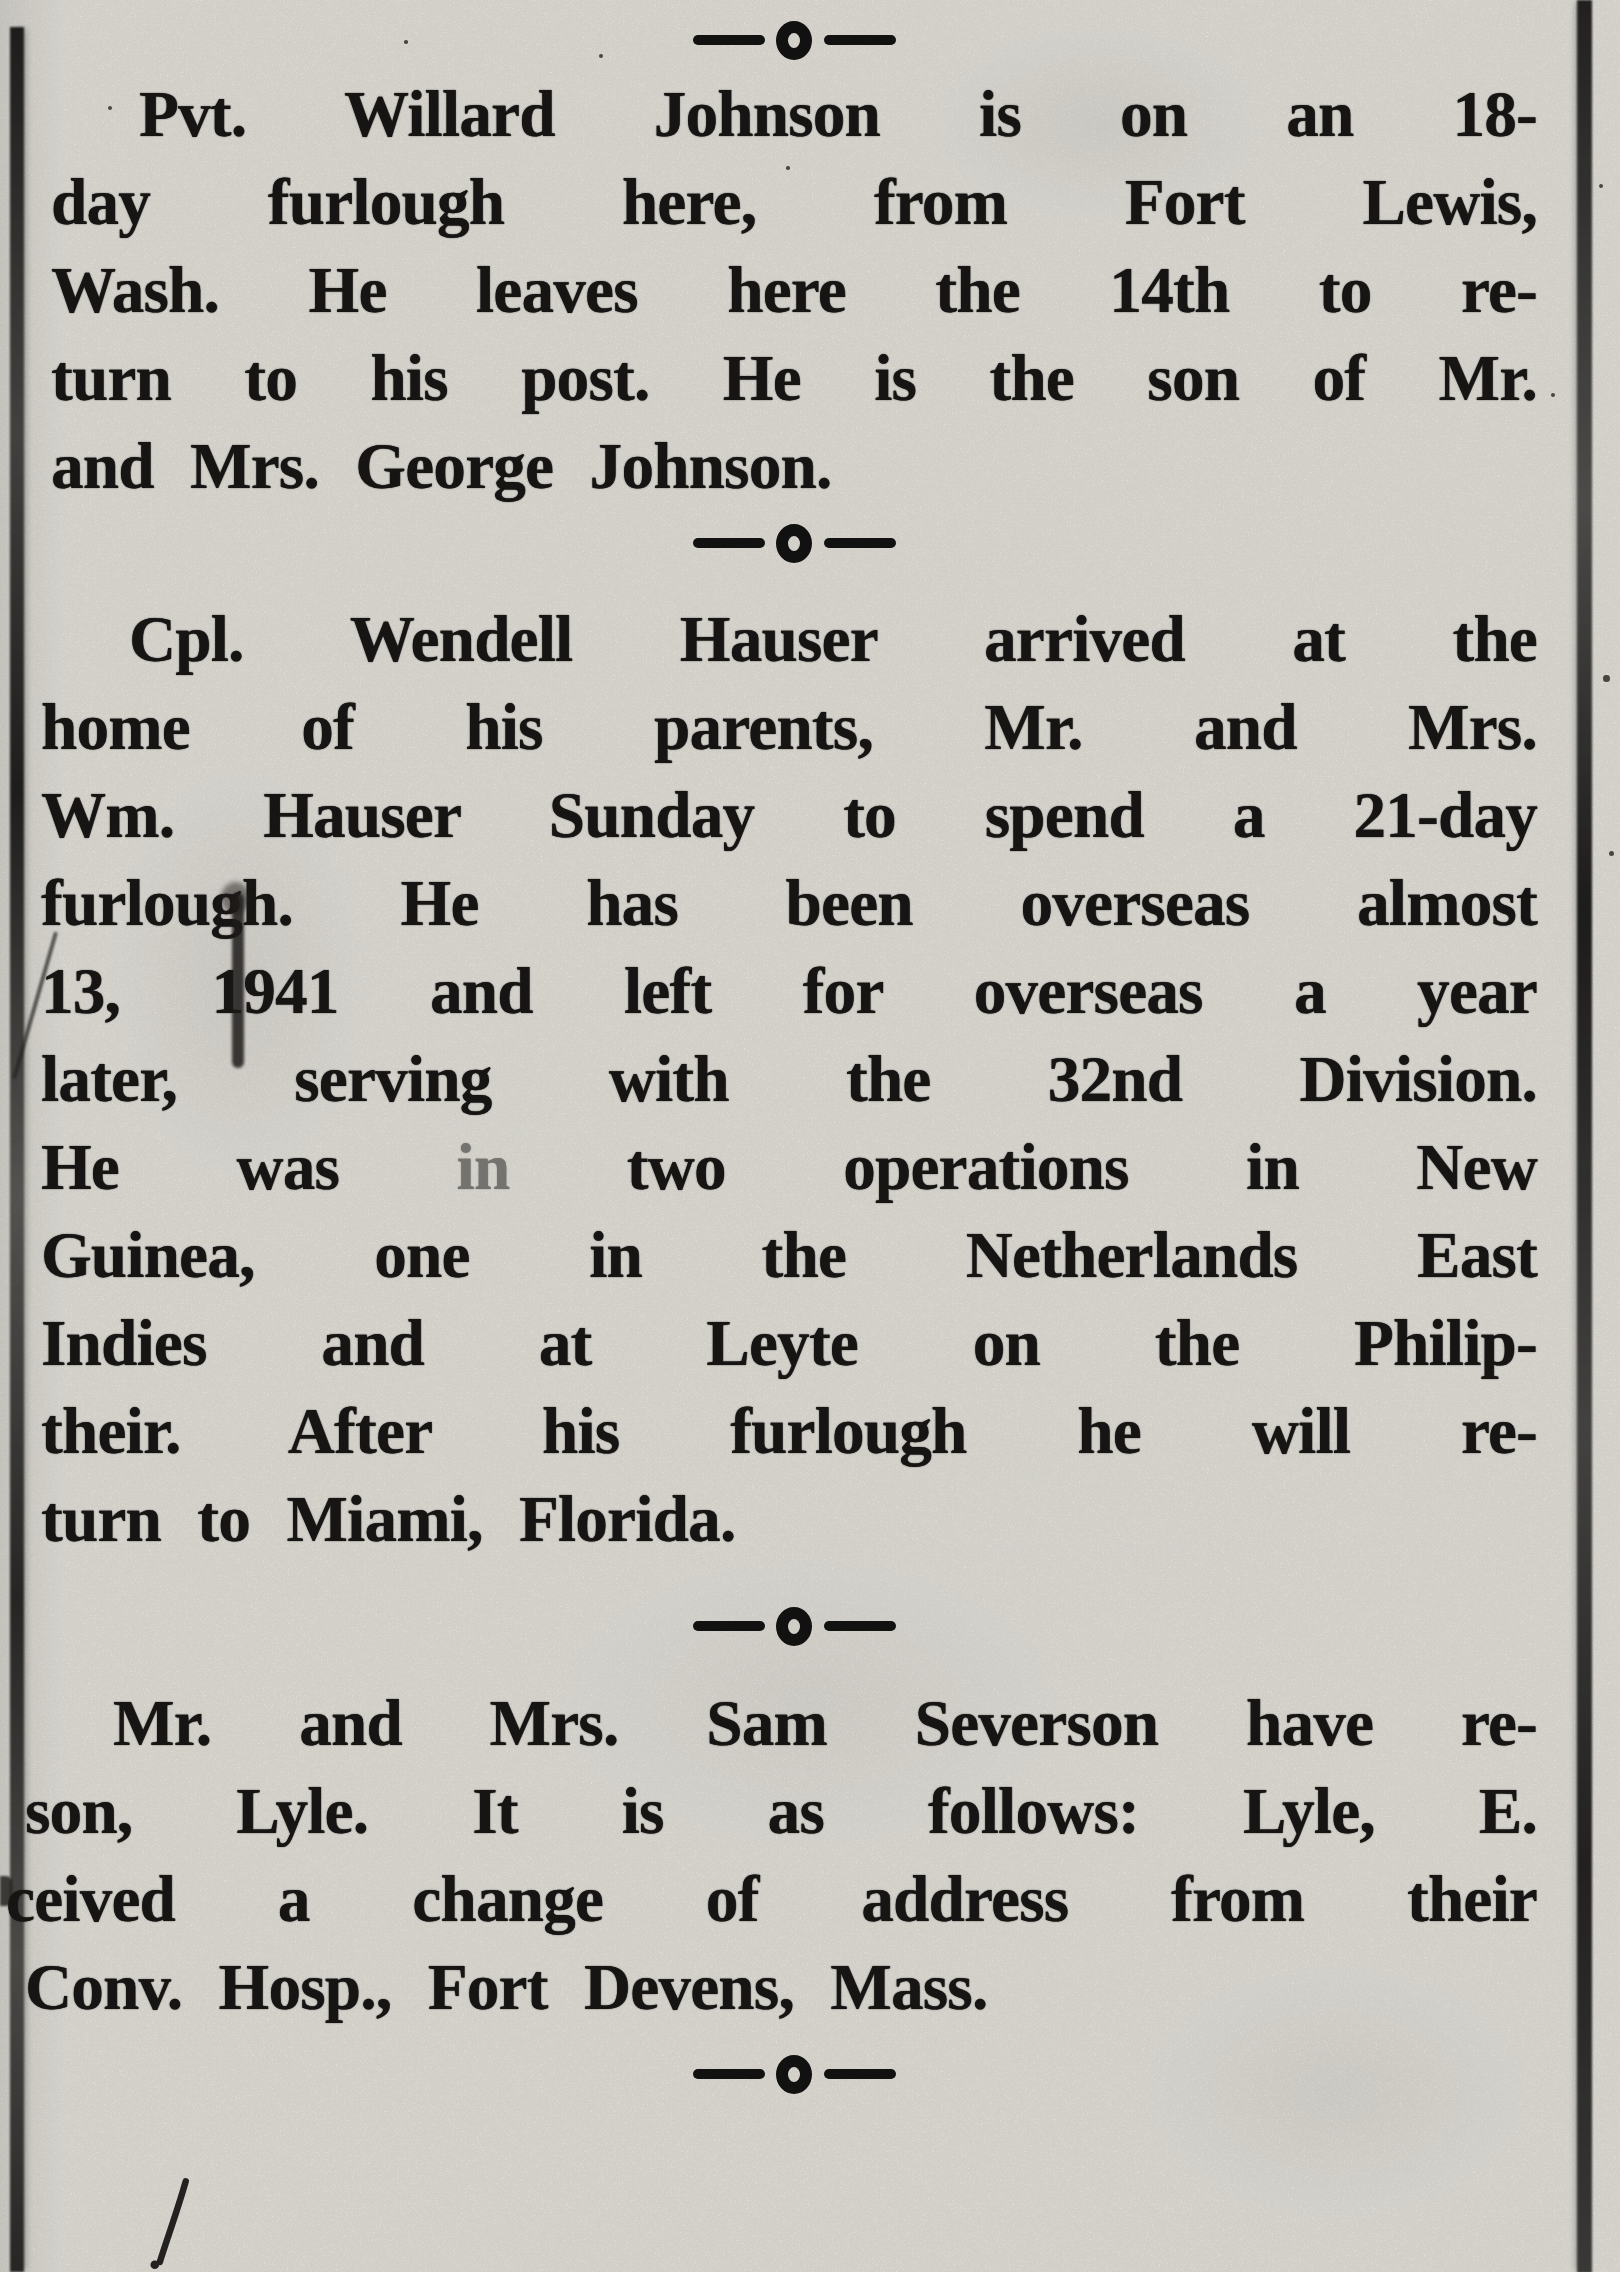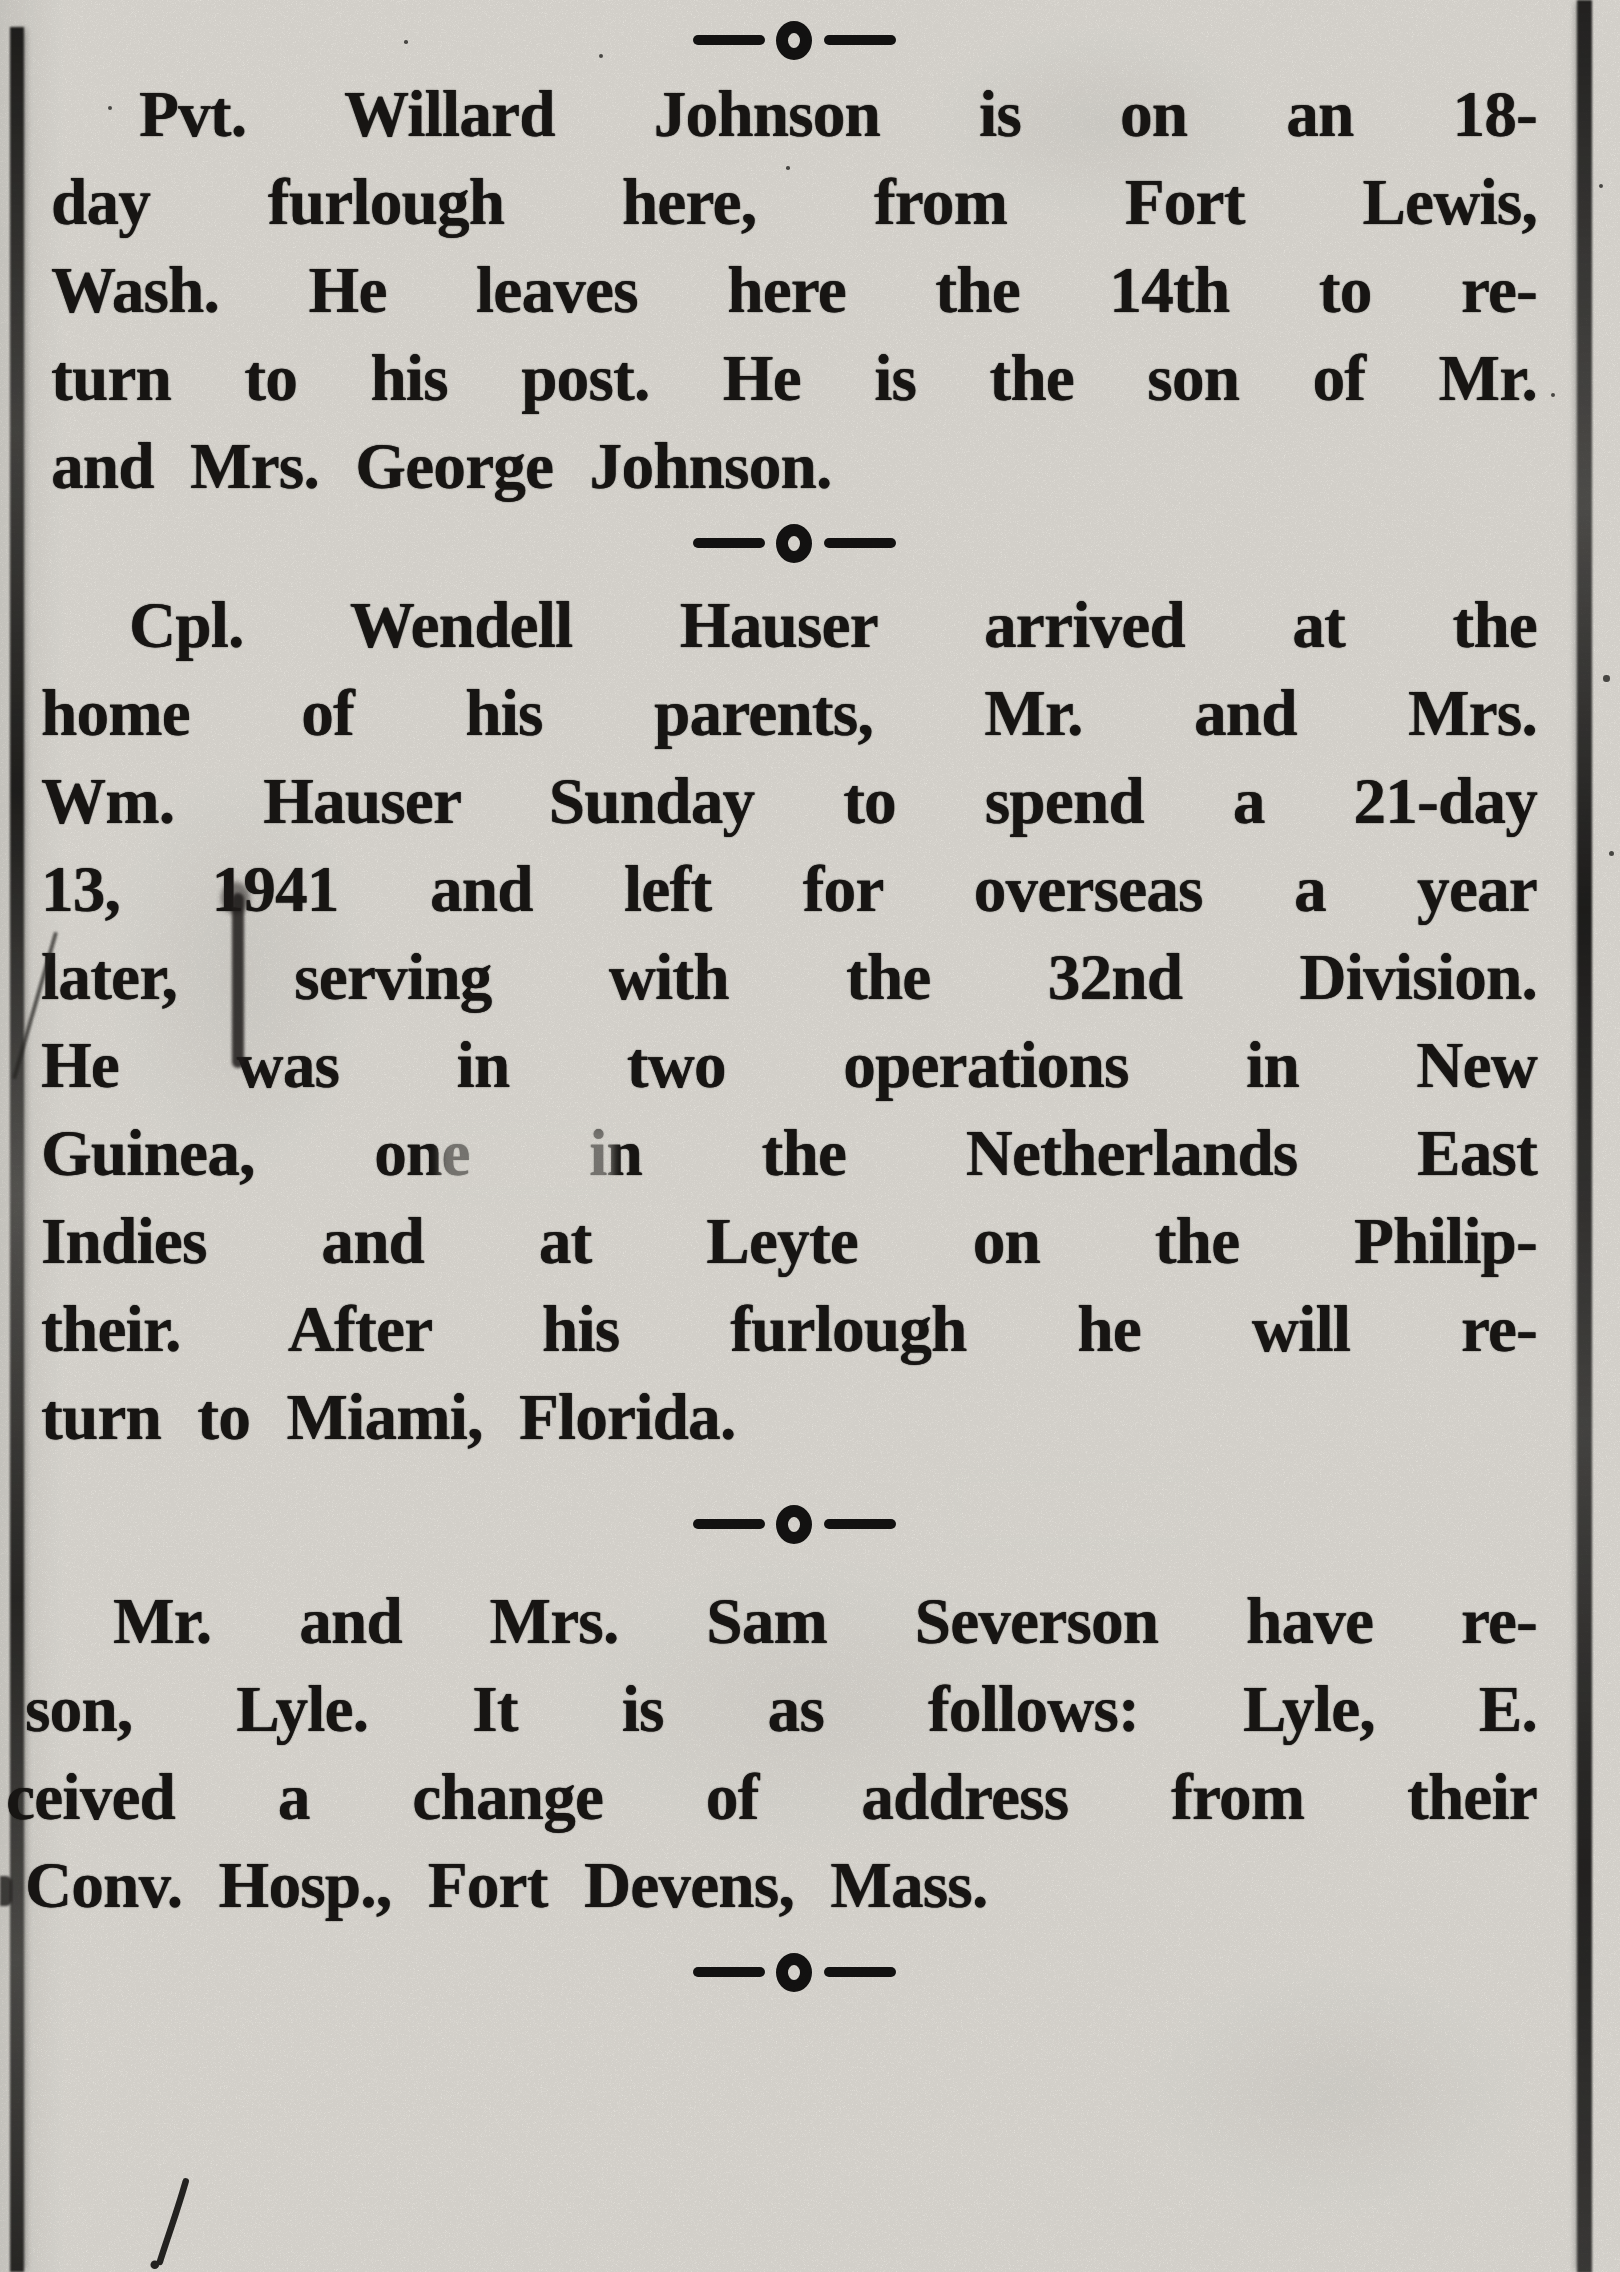--- a/index.html
+++ b/index.html
@@ -51,21 +51,21 @@
     text-align-last:justify;
     -moz-text-align-last:justify;
     text-justify:inter-word;
     text-shadow:0 0 1.4px rgba(25,22,20,.85), 0.4px 0.4px 0 rgba(25,22,20,.55);
     white-space:normal;
   }
   .para-first{text-indent:88px;}
   .para-last{text-align-last:left;-moz-text-align-last:left;word-spacing:.32em;}
   .sec{display:block;}
   .sec-1{margin-top:10px;width:1486px;}
-  .sec-2{margin-top:18px;margin-left:-10px;width:1496px;}
+  .sec-2{margin-top:32px;margin-left:-10px;width:1496px;}
   .sec-3{margin-top:33px;margin-left:-26px;width:1512px;}
   .pull-left{text-indent:-19px;}
 
   .divider{display:flex;align-items:center;justify-content:center;gap:11.5px;height:40px;}
   .d1{margin-top:20px;}
   .d2{margin-top:13px;}
   .d3{margin-top:43px;}
   .d4{margin-top:23px;}
   .divider .bar{width:72px;height:9.4px;background:#161514;border-radius:5px;}
   .divider .ring{width:36px;height:39px;border:12.3px solid #161514;border-radius:50%;box-sizing:border-box;background:transparent;}
@@ -121,20 +121,21 @@
     <div class="divider d2">
       <span class="bar"></span>
       <span class="ring"></span>
       <span class="bar"></span>
     </div>
 
     <section class="sec sec-2">
       <p class="line para-first">Cpl. Wendell Hauser arrived at the</p>
       <p class="line">home of his parents, Mr. and Mrs.</p>
       <p class="line">Wm. Hauser Sunday to spend a 21-day</p>
+      <p class="line">furlough. He has been overseas almost</p>
       <p class="line">13, 1941 and left for overseas a year</p>
       <p class="line">later, serving with the 32nd Division.</p>
       <p class="line">He was in two operations in New</p>
       <p class="line">Guinea, one in the Netherlands East</p>
       <p class="line">Indies and at Leyte on the Philip-</p>
       <p class="line">their. After his furlough he will re-</p>
       <p class="line para-last">turn to Miami, Florida.</p>
     </section>
 
     <div class="divider d3">

